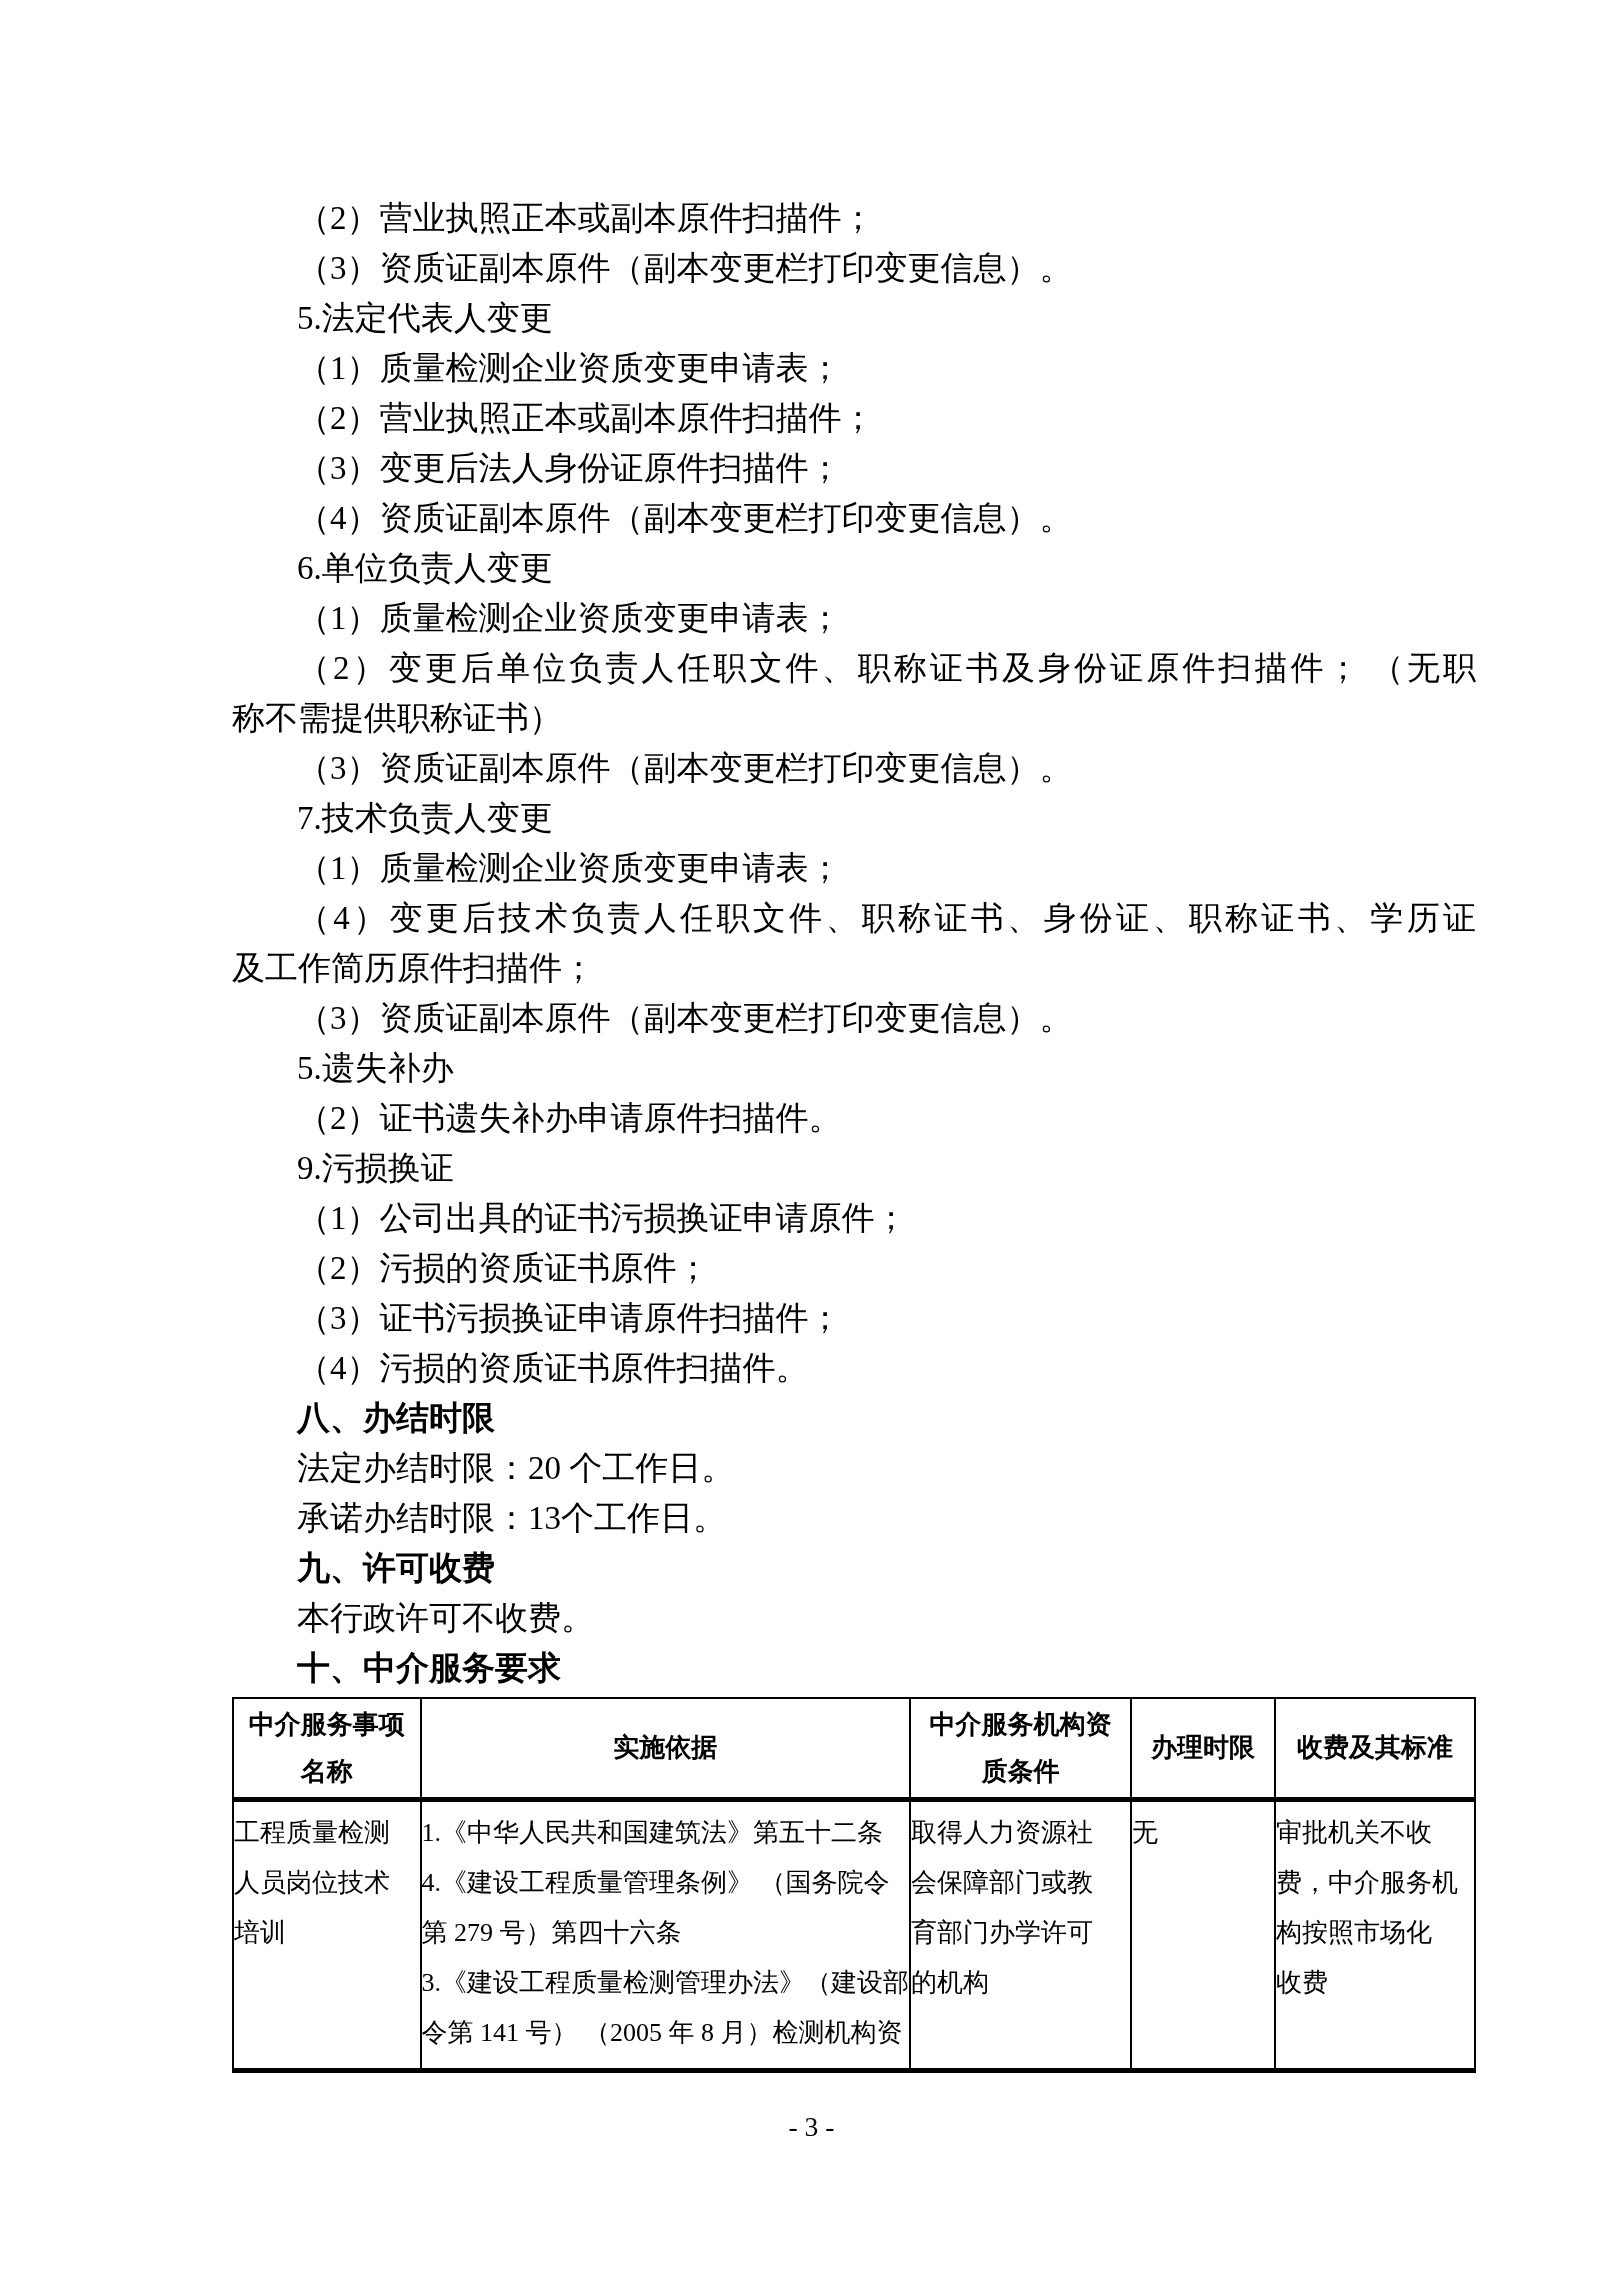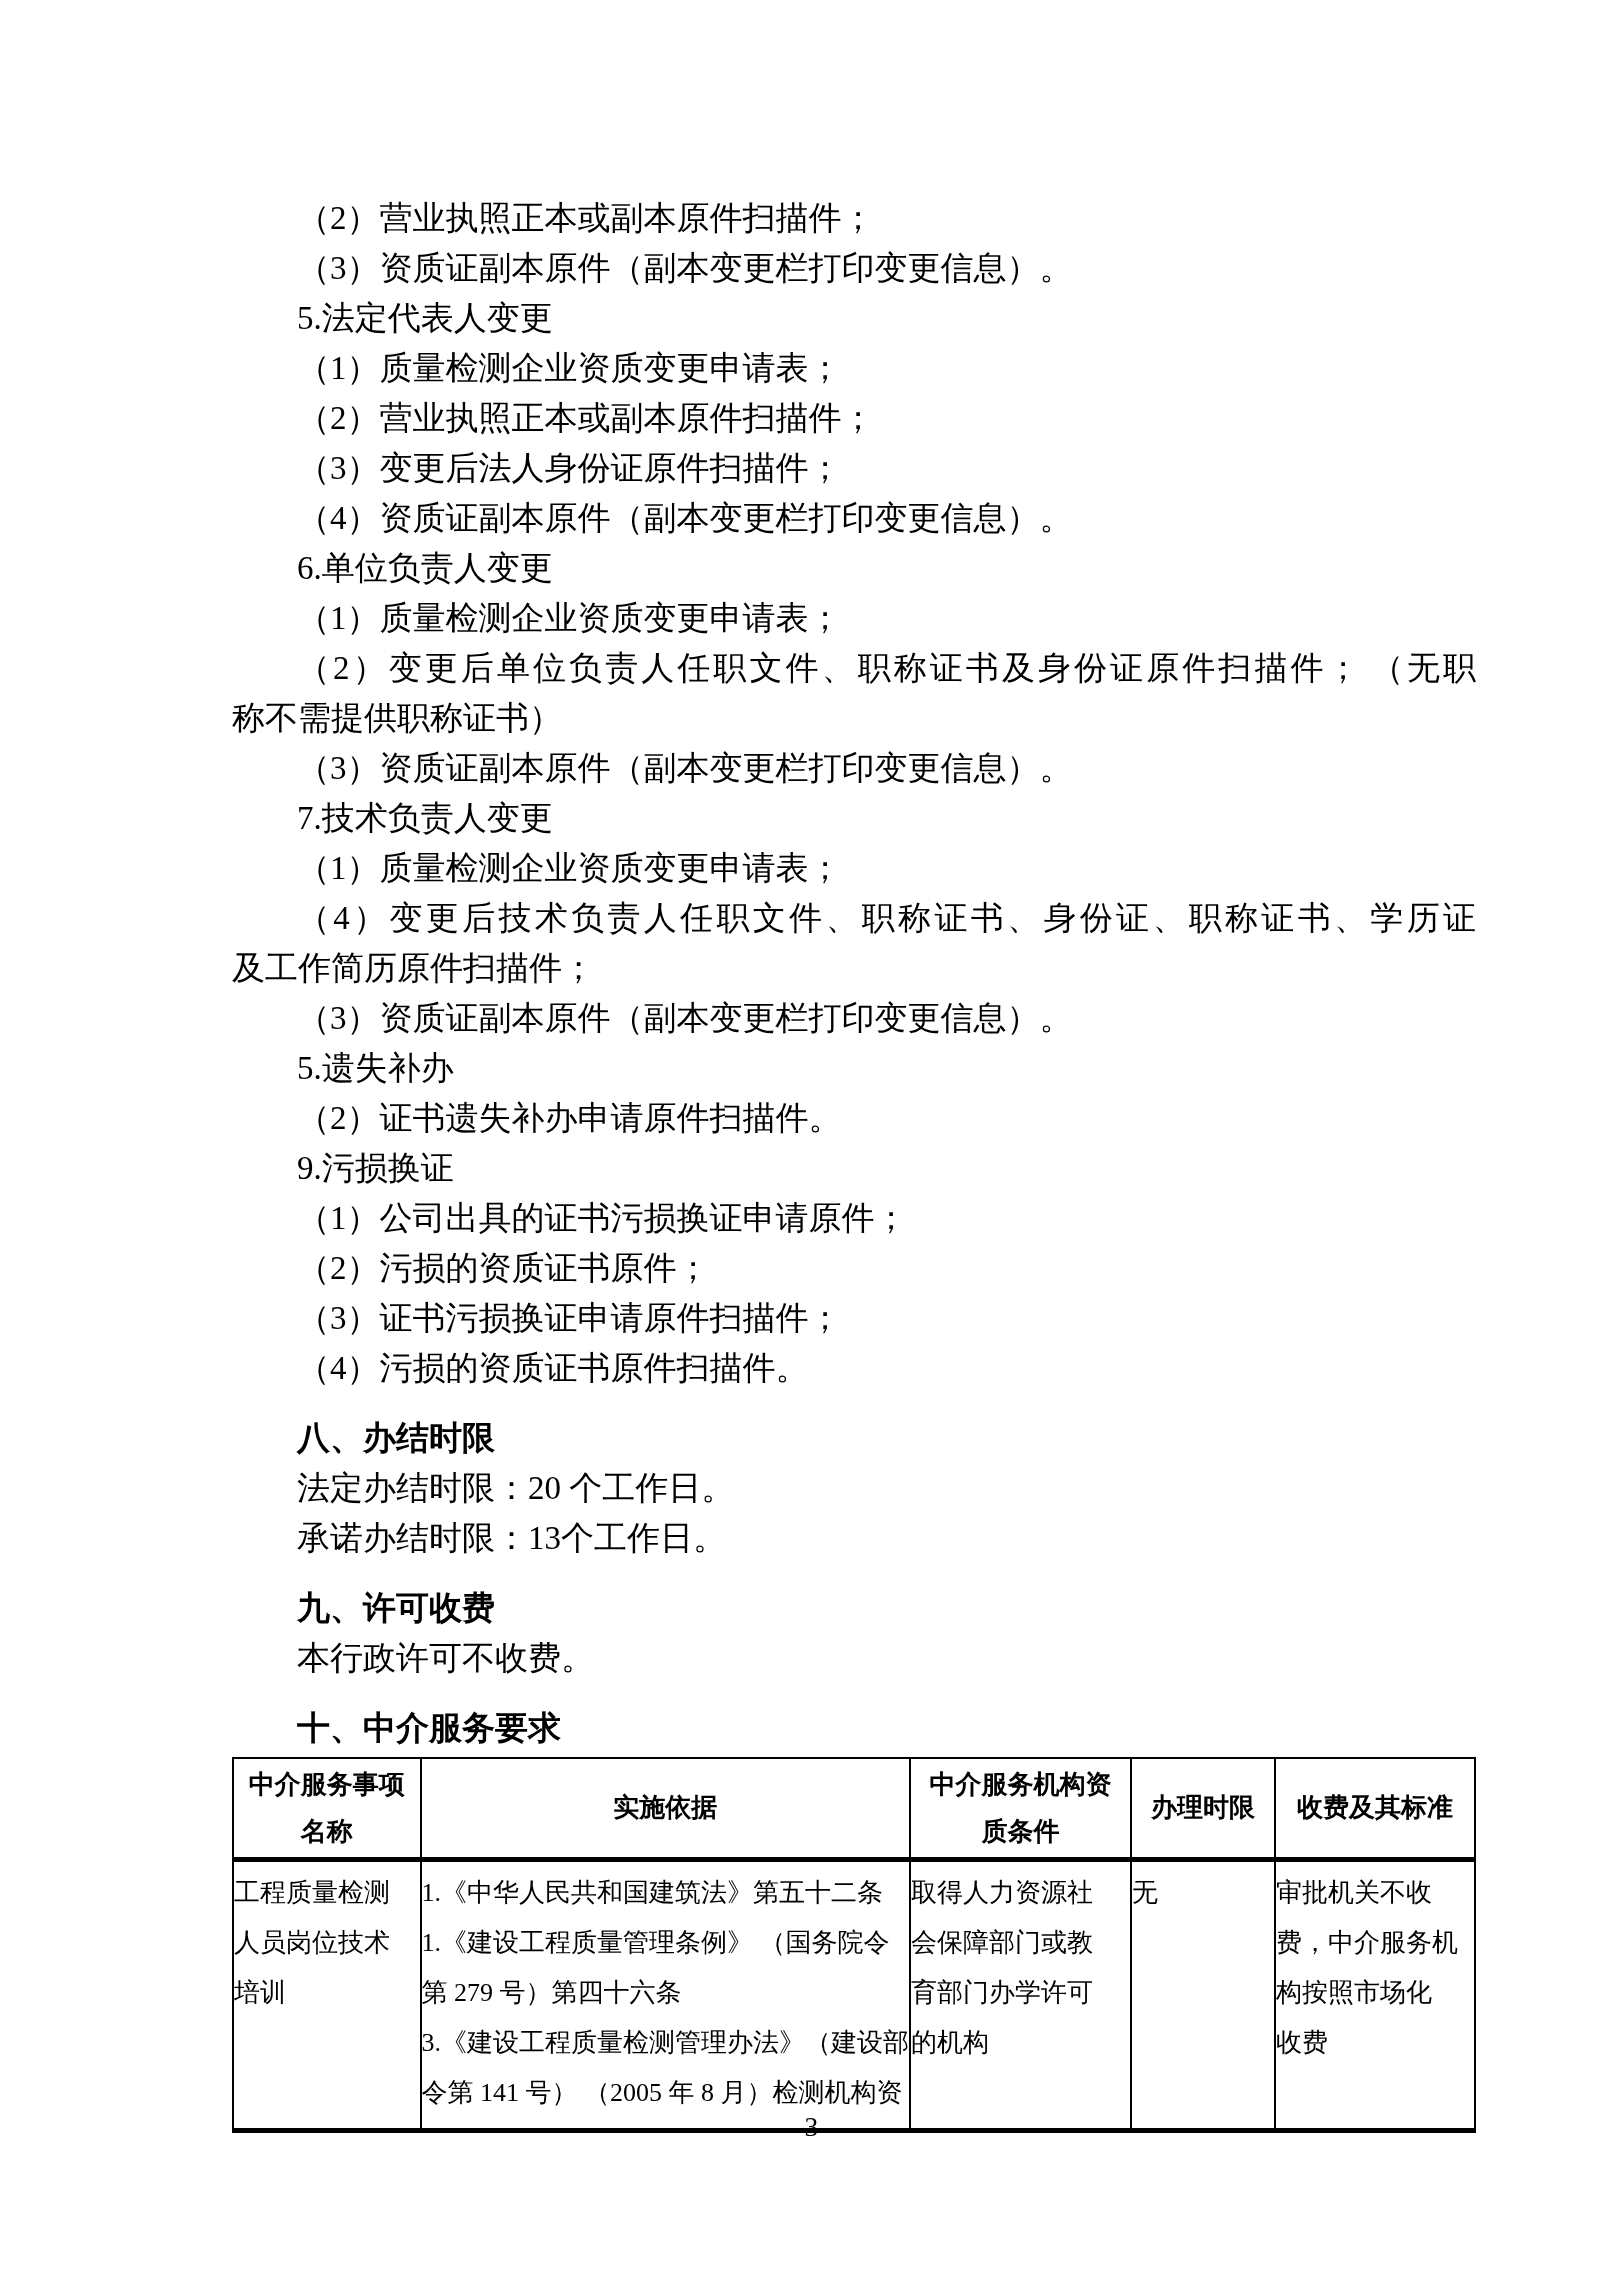--- a/index.html
+++ b/index.html
@@ -25,21 +25,20 @@
   .item { text-indent:65px; }
   .cont { text-indent:0; }
   .full { white-space:normal; text-align:justify; text-align-last:justify; }
   .head {
     text-indent:65px;
     font-family:"Liberation Sans","DejaVu Sans",sans-serif;
     font-weight:bold;
     font-size:33px;
     line-height:50px;
     white-space:nowrap;
-    margin-top:20px;
   }
   table.req {
     border-collapse:collapse;
     width:1244px;
     margin-top:3.9px;
     table-layout:fixed;
   }
   table.req th, table.req td {
     border:2px solid #000;
     padding:0;
@@ -138,21 +137,21 @@
       </thead>
       <tbody>
         <tr>
           <td class="bcell">
             <div class="tln">工程质量检测</div>
             <div class="tln">人员岗位技术</div>
             <div class="tln">培训</div>
           </td>
           <td class="bcell">
             <div class="tln">1.《中华人民共和国建筑法》第五十二条</div>
-            <div class="tln">1.《建设工程质量管理条例》 （国务院令</div>
+            <div class="tln">4.《建设工程质量管理条例》 （国务院令</div>
             <div class="tln">第 279 号）第四十六条</div>
             <div class="tln">3.《建设工程质量检测管理办法》（建设部</div>
             <div class="tln">令第 141 号） （2005 年 8 月）检测机构资</div>
           </td>
           <td class="bcell">
             <div class="tln">取得人力资源社</div>
             <div class="tln">会保障部门或教</div>
             <div class="tln">育部门办学许可</div>
             <div class="tln">的机构</div>
           </td>

